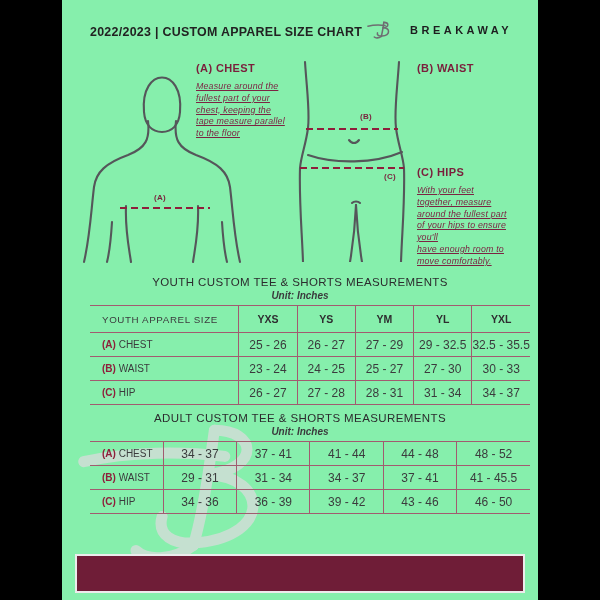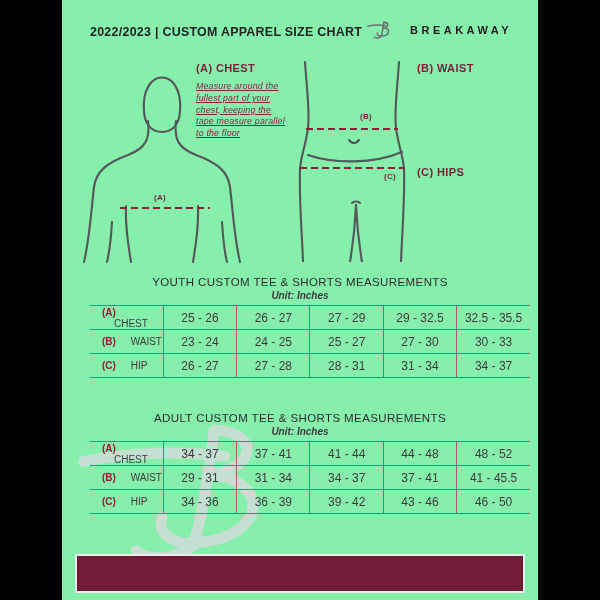--- a/index.html
+++ b/index.html
@@ -62,21 +62,21 @@
   }
   table.sizes th+th,table.sizes td+td{border-left:1.5px solid #a25b70;}
   table.sizes th{height:26px;font-size:10.5px;font-weight:bold;color:#2e2e30;}
   table.sizes td{height:23px;font-size:12px;}
   table.sizes .col-label{width:31%;}
   table.sizes th.first{
     font-weight:normal;font-size:9.8px;letter-spacing:.6px;text-align:left;padding-left:12px;color:#3b3b3d;
   }
   table.sizes td.rowlab{text-align:left;padding-left:12px;font-size:10px;}
   .pfx{color:#8e1f3b;font-weight:bold;}
-  .lab{color:#3b3b3d;margin-left:12px;}
+  .lab{color:#3b3b3d;}
   
   .footer-bar{
     position:absolute;left:13px;top:554px;width:450px;height:39px;
     background:#6f1d37;border:2px solid #edebec;box-sizing:border-box;
   }
   .watermark{position:absolute;left:6px;top:398px;color:#dbdbdd;opacity:.75;z-index:0;}
   .layer{position:relative;z-index:1;}
 </style>
 </head>
 <body>
@@ -145,26 +145,41 @@
 fullest part of your
 chest, keeping the
 tape measure parallel
 to the floor</div>
     </div>
     <div class="measure-block" style="left:355px;top:62px;width:114px;">
       <div class="measure-heading">(B) WAIST</div>
     </div>
     <div class="measure-block" style="left:355px;top:166px;width:114px;">
       <div class="measure-heading">(C) HIPS</div>
+      <div class="measure-body">With your feet
+together, measure
+around the fullest part
+of your hips to ensure
+you'll
+have enough room to
+move comfortably.</div>
     </div>
 
     <div class="tbl-title" style="top:276px;">YOUTH CUSTOM TEE &amp; SHORTS MEASUREMENTS</div>
     <div class="tbl-unit" style="top:290px;">Unit: Inches</div>
     <table class="sizes" style="top:305px;">
       <tbody>
+          <tr>
+        <th class="first col-label">YOUTH APPAREL SIZE</th>
+        <th>YXS</th>
+        <th>YS</th>
+        <th>YM</th>
+        <th>YL</th>
+        <th>YXL</th>
+      </tr>
       <tr>
         <td class="rowlab"><span class="pfx">(A)</span> <span class="lab">CHEST</span></td>
         <td>25 - 26</td>
         <td>26 - 27</td>
         <td>27 - 29</td>
         <td>29 - 32.5</td>
         <td>32.5 - 35.5</td>
       </tr>
       <tr>
         <td class="rowlab"><span class="pfx">(B)</span> <span class="lab">WAIST</span></td>

